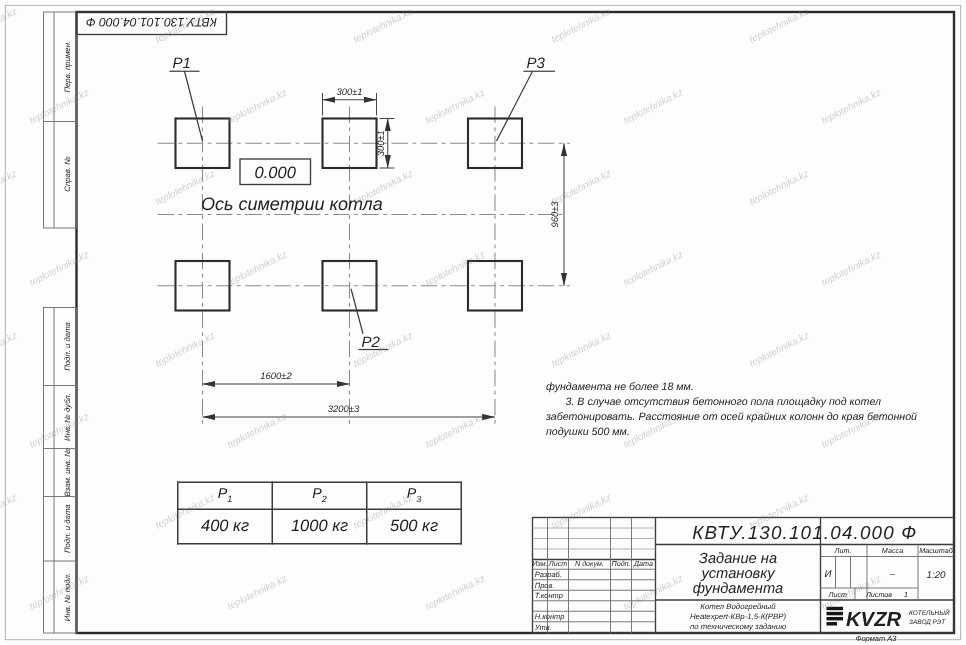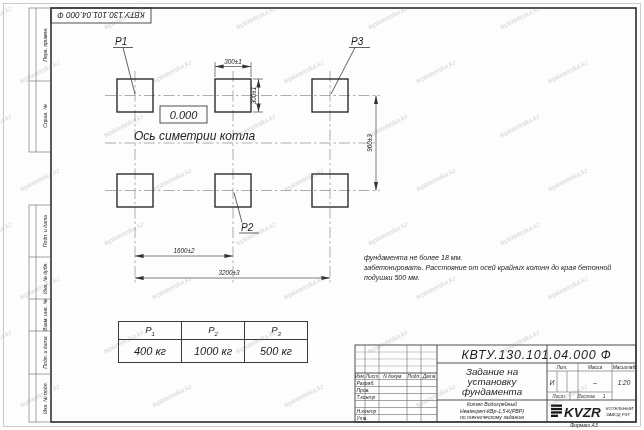--- a/index.html
+++ b/index.html
@@ -234,20 +234,21 @@
       <text x="606" y="410" font-size="4.3" class="upr" fill="#333">КОТЕЛЬНЫЙ</text>
       <text x="606" y="416" font-size="4.3" class="upr" fill="#333">ЗАВОД РЭТ</text>
     </g>
   </g>
 
   <text x="584" y="427" text-anchor="middle" font-size="5">Формат А3</text>
 </svg>
 
 <div class="notes">
   <div>фундамента не более 18 мм.</div>
+  <div class="n">3. В случае отсутствия бетонного пола площадку под котел</div>
   <div>забетонировать. Расстояние от осей крайних колонн до края бетонной</div>
   <div>подушки 500 мм.</div>
 </div>
 
 <table class="load-table">
   <tbody>
         <tr>
     <th><span>P</span><sub>1</sub></th>
     <th><span>P</span><sub>2</sub></th>
     <th><span>P</span><sub>3</sub></th>

